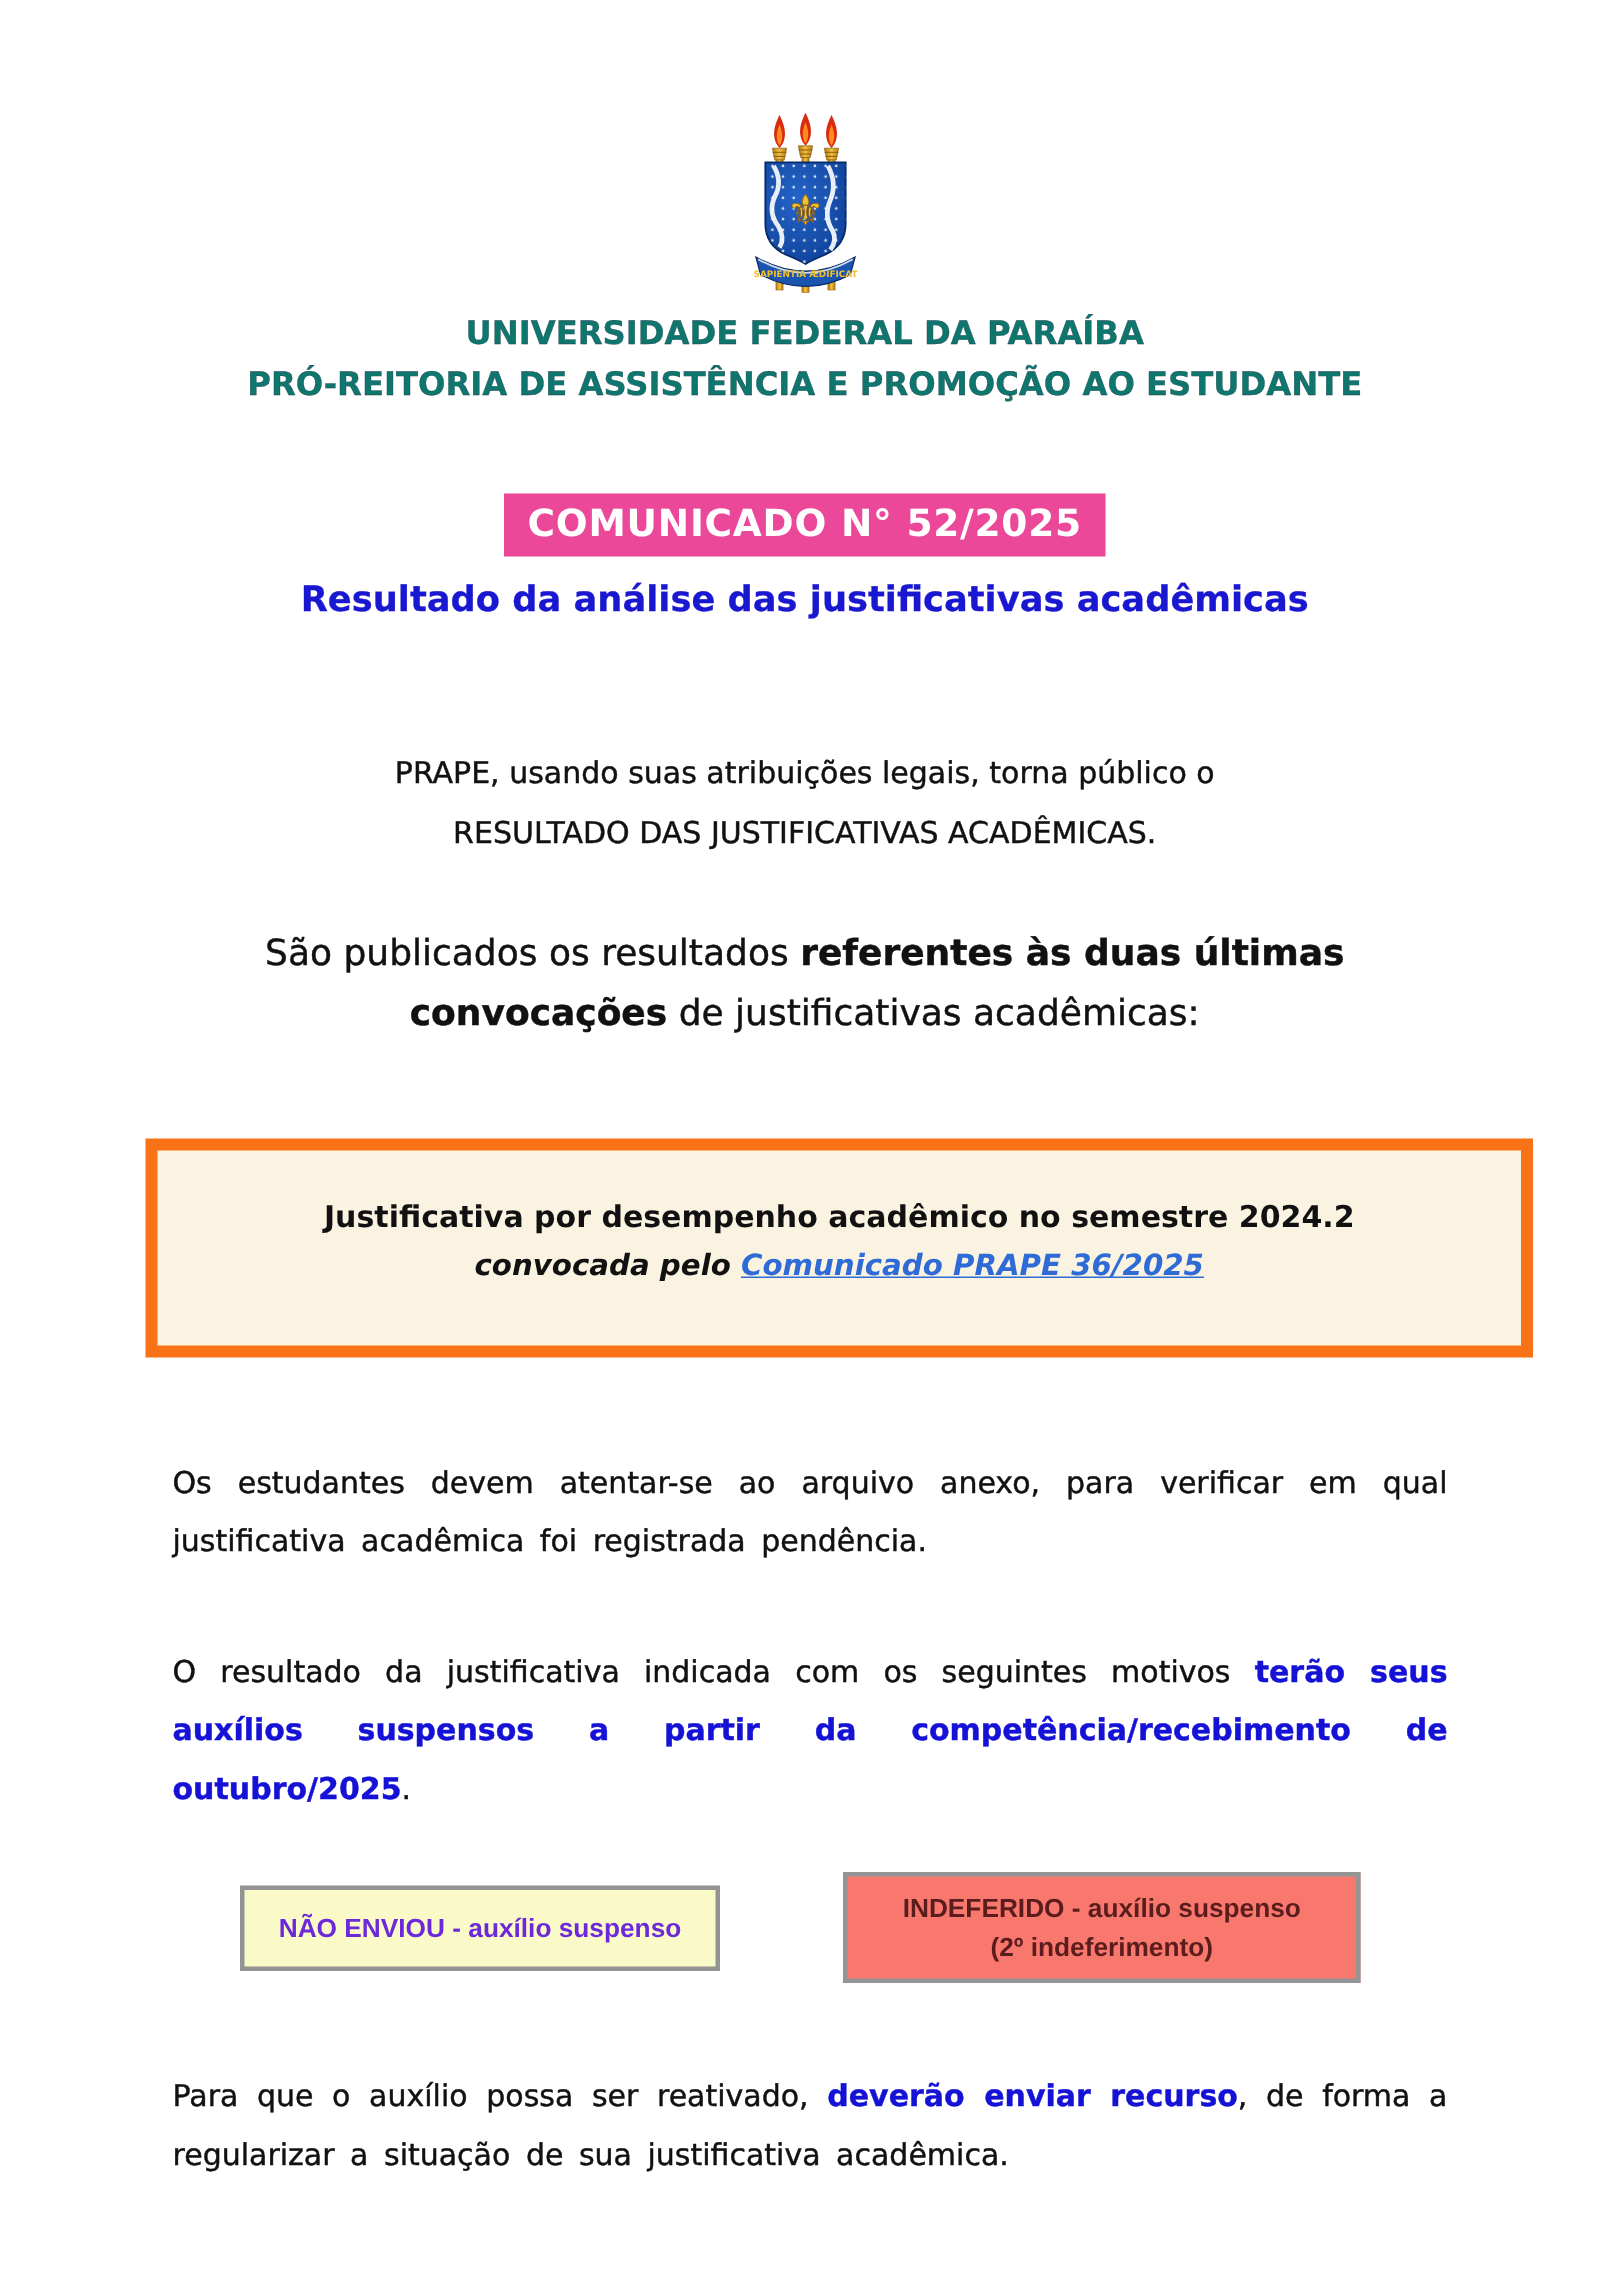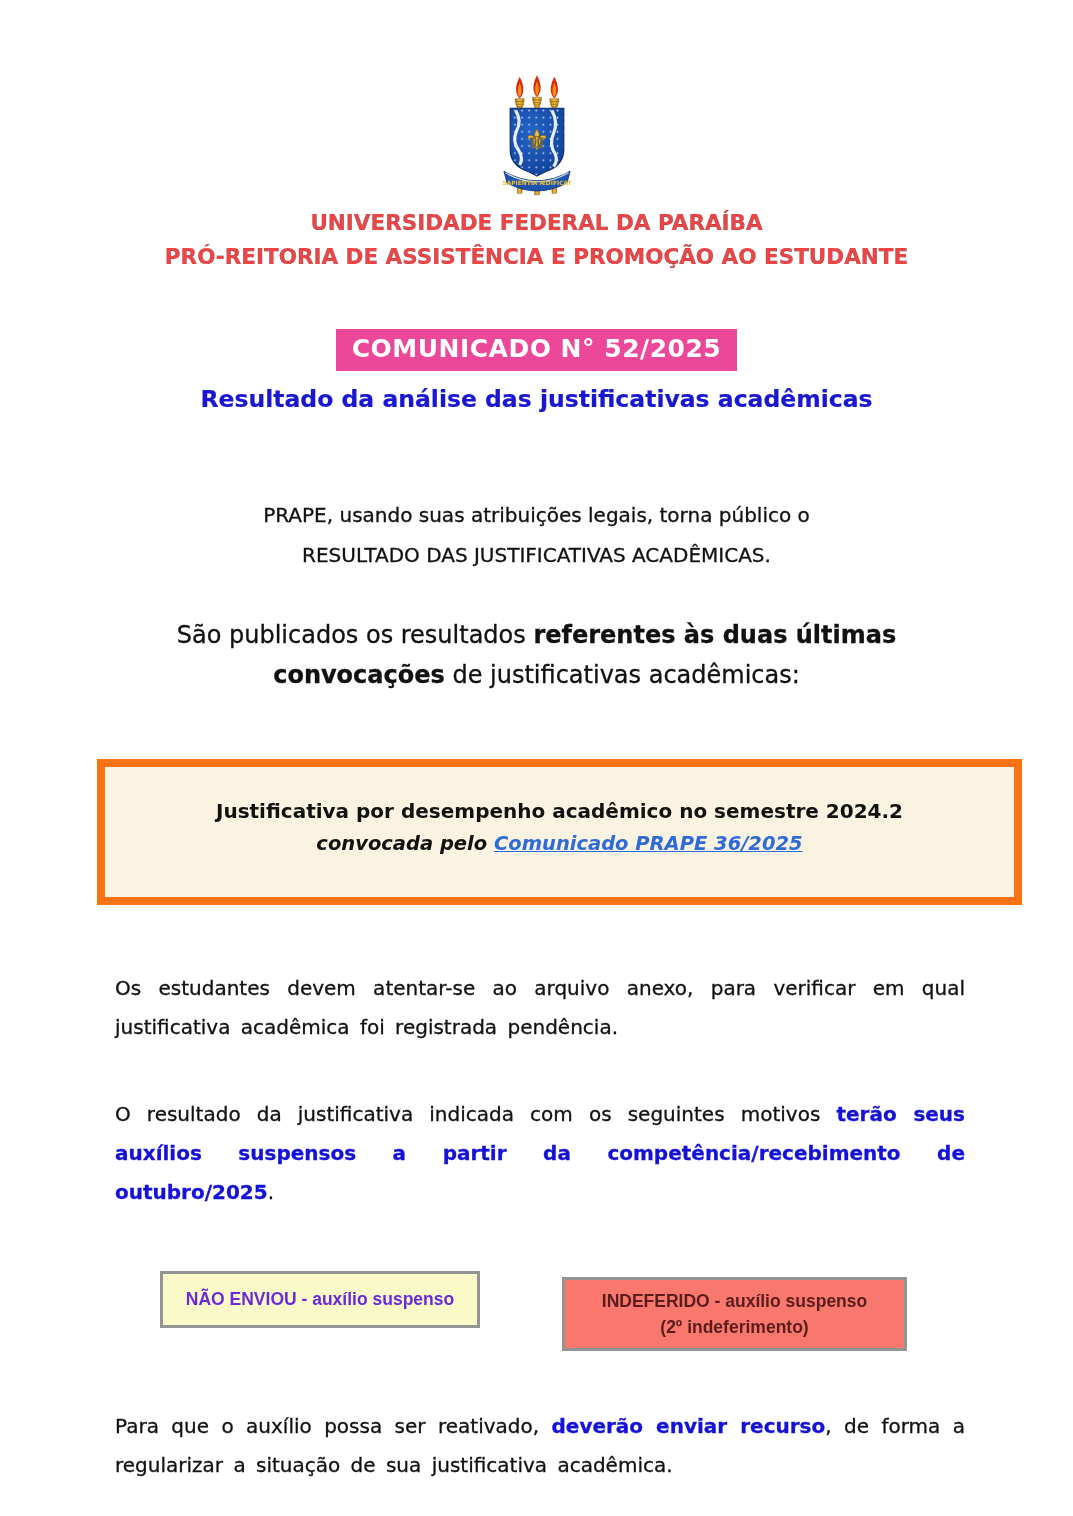--- a/index.html
+++ b/index.html
@@ -15,21 +15,21 @@
     padding-bottom:130px;
     overflow:hidden;
   }
   
   .logo-wrap{ text-align:center; padding-top:72px; }
   .logo-wrap svg{ width:80px; height:130px; }
   
   .org-header{
     text-align:center;
     margin-top:4px;
-    color:#ef4444;
+    color:#0f766e;
     font-weight:700;
     -webkit-text-stroke:0.2px #25374a;
   }
   .org-header .line1{ font-size:21.5px; }
   .org-header .line2{ font-size:21.5px; margin-top:9px; }
   
   .banner-row{ text-align:center; margin-top:60px; }
   .banner{
     display:inline-block;
     background:#ec4899;
@@ -130,21 +130,20 @@
     padding:15px 0;
   }
   .status-denied{
     margin-left:82px;
     width:345px;
     background:#f8786e;
     color:#5a1c1c;
     font-size:17.5px;
     line-height:26px;
     padding:8px 0;
-    margin-top:29px;
   }
 </style>
 </head>
 <body>
 
 <div class="page">
 
   <div class="logo-wrap">
     <svg viewBox="0 0 100 165" aria-hidden="true">
       <defs>

